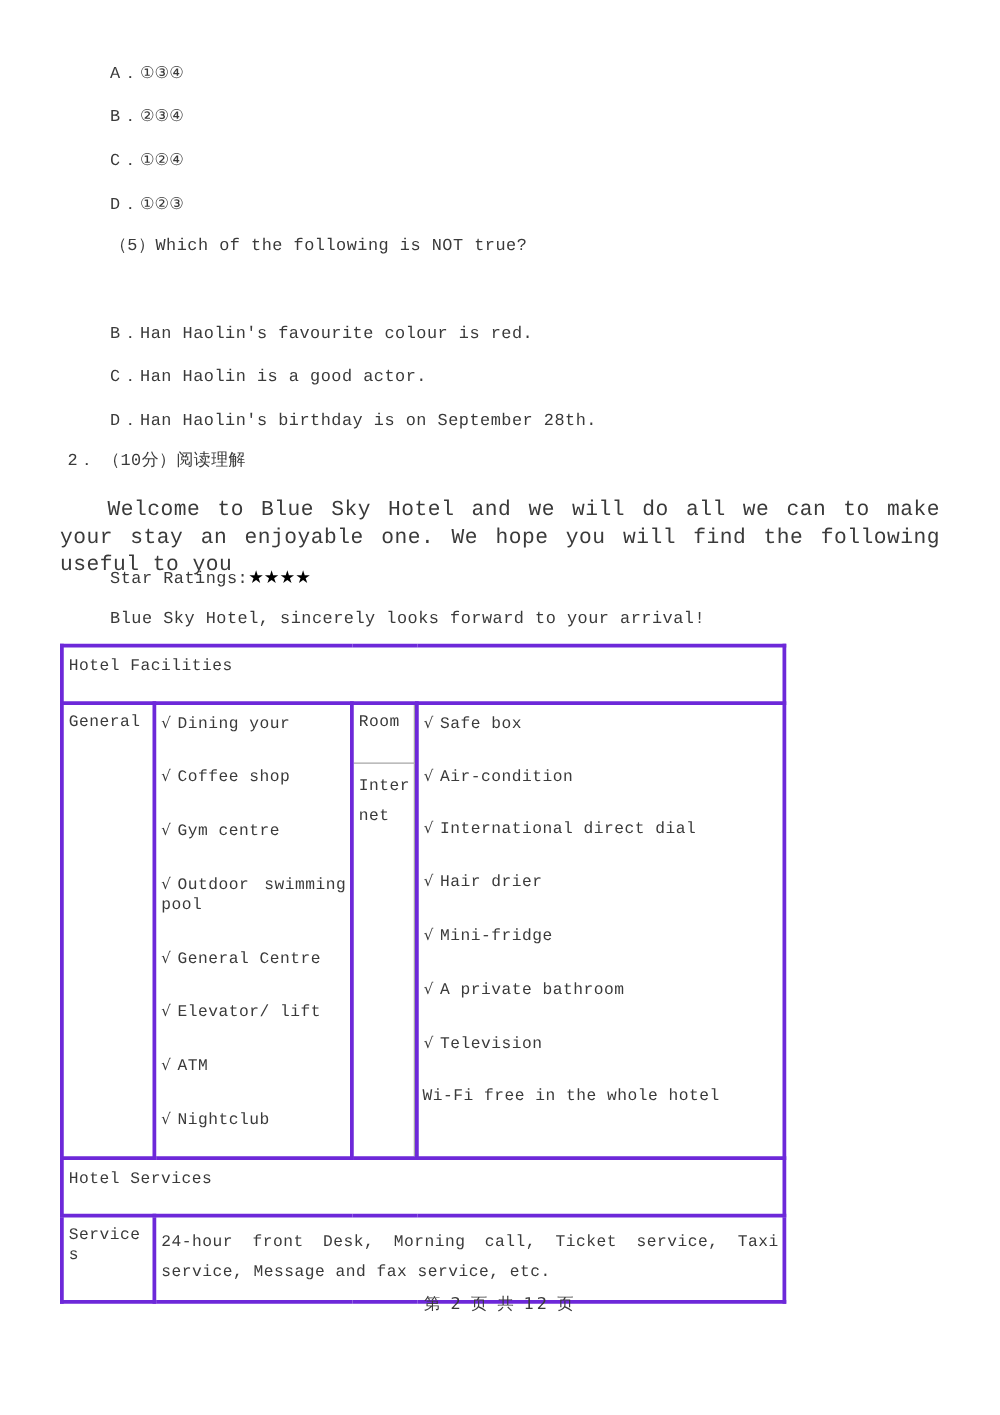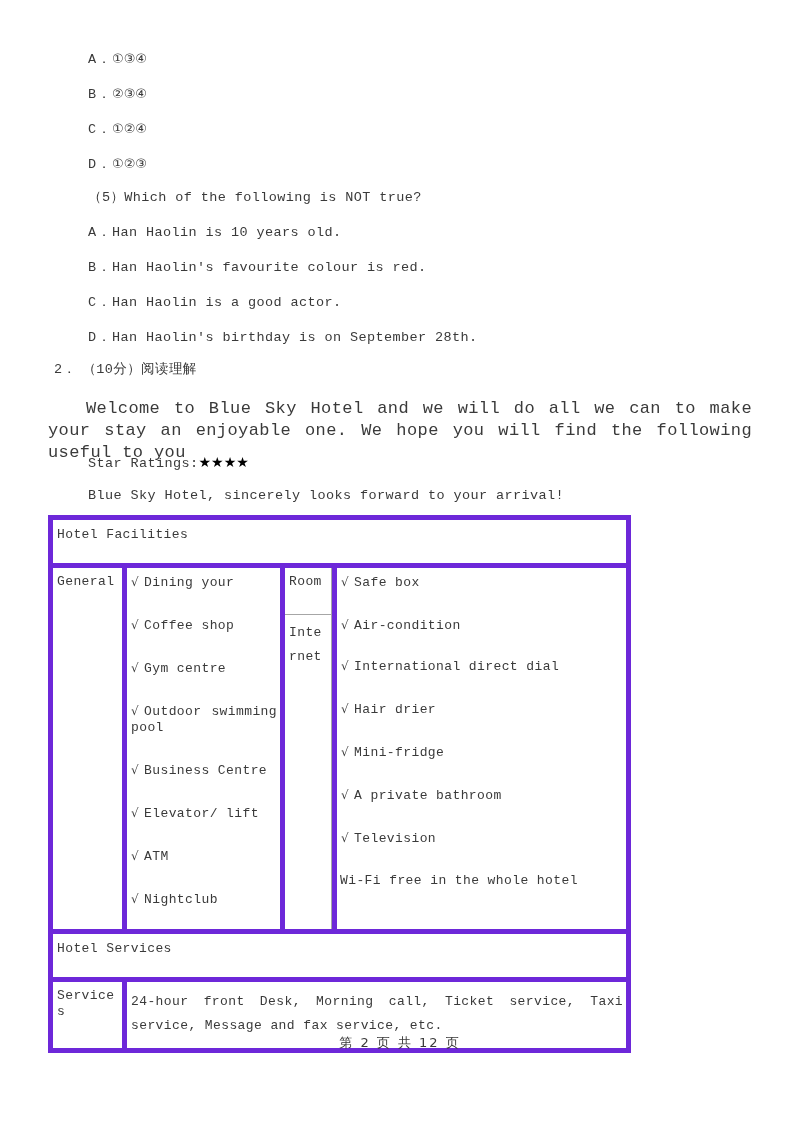--- a/index.html
+++ b/index.html
@@ -68,21 +68,21 @@
     left: 48px;
     top: 515px;
     width: 578px;
     border-collapse: collapse;
     table-layout: fixed;
     font-size: 13px;
     line-height: 16px;
     color: #3a3a3a;
   }
   .facilities-table td {
-    border: 5px solid #6d28d9;
+    border: 3px solid #6d28d9;
     vertical-align: top;
     padding: 6px 3px 6px 4px;
     letter-spacing: 0.4px;
     word-wrap: break-word;
     overflow-wrap: break-word;
   }
   .sec-head td {
     height: 30px;
     padding-top: 7px;
   }
@@ -135,21 +135,20 @@
   <div class="qline" style="left:88px; top:51px;"><span class="opt-label">A．</span><span class="circled">①③④</span></div>
 
   <div class="qline" style="left:88px; top:86px;"><span class="opt-label">B．</span><span class="circled">②③④</span></div>
 
   <div class="qline" style="left:88px; top:121px;"><span class="opt-label">C．</span><span class="circled">①②④</span></div>
 
   <div class="qline" style="left:88px; top:156px;"><span class="opt-label">D．</span><span class="circled">①②③</span></div>
 
   <div class="qline cn" style="left:88px; top:190px; font-size:13.5px;">（5）Which of the following is NOT true?</div>
 
-  <div class="qline" style="left:88px; top:225px;"><span class="opt-label">A．</span><span>Han Haolin is 10 years old.</span></div>
 
   <div class="qline" style="left:88px; top:295px;"><span class="opt-label">C．</span><span>Han Haolin is a good actor.</span></div>
 
   <div class="qline" style="left:88px; top:260px;"><span class="opt-label">B．</span><span>Han Haolin's favourite colour is red.</span></div>
 
   <div class="qline" style="left:88px; top:330px;"><span class="opt-label">D．</span><span>Han Haolin's birthday is on September 28th.</span></div>
 
   <div class="qline" style="left:54px; top:362px;"><span>2．</span><span class="cn" style="margin-left:6px;">（10分）阅读理解</span></div>
 
   <div class="para" style="left:48px; top:398px; width:704px;"><span class="indent"></span><span>Welcome to Blue Sky Hotel and we will do all we can to make your stay an enjoyable one. We hope you will find the following useful to you</span></div>
@@ -171,21 +170,21 @@
       </tr>
 
       <tr>
         <td>General</td>
 
         <td>
           <p class="fac-item nowrapitem"><span class="tick">√</span><span>Dining your</span></p>
           <p class="fac-item nowrapitem"><span class="tick">√</span><span>Coffee shop</span></p>
           <p class="fac-item nowrapitem"><span class="tick">√</span><span>Gym centre</span></p>
           <p class="fac-item justified"><span class="tick">√</span><span>Outdoor swimming pool</span></p>
-          <p class="fac-item nowrapitem"><span class="tick">√</span><span>Business Centre</span></p>
+          <p class="fac-item nowrapitem"><span class="tick">√</span><span>General Centre</span></p>
           <p class="fac-item nowrapitem"><span class="tick">√</span><span>Elevator/ lift</span></p>
           <p class="fac-item nowrapitem"><span class="tick">√</span><span>ATM</span></p>
           <p class="fac-item nowrapitem"><span class="tick">√</span><span>Nightclub</span></p>
         </td>
 
         <td style="padding:0; border:none;">
           <table style="width:100%; border-collapse:collapse; table-layout:fixed;">
             <tbody>
               <tr>
                 <td style="border:1px solid #a6a6a6; border-top:none; border-left:none; height:34px; padding:6px 2px 6px 4px; vertical-align:top;">Room</td>

